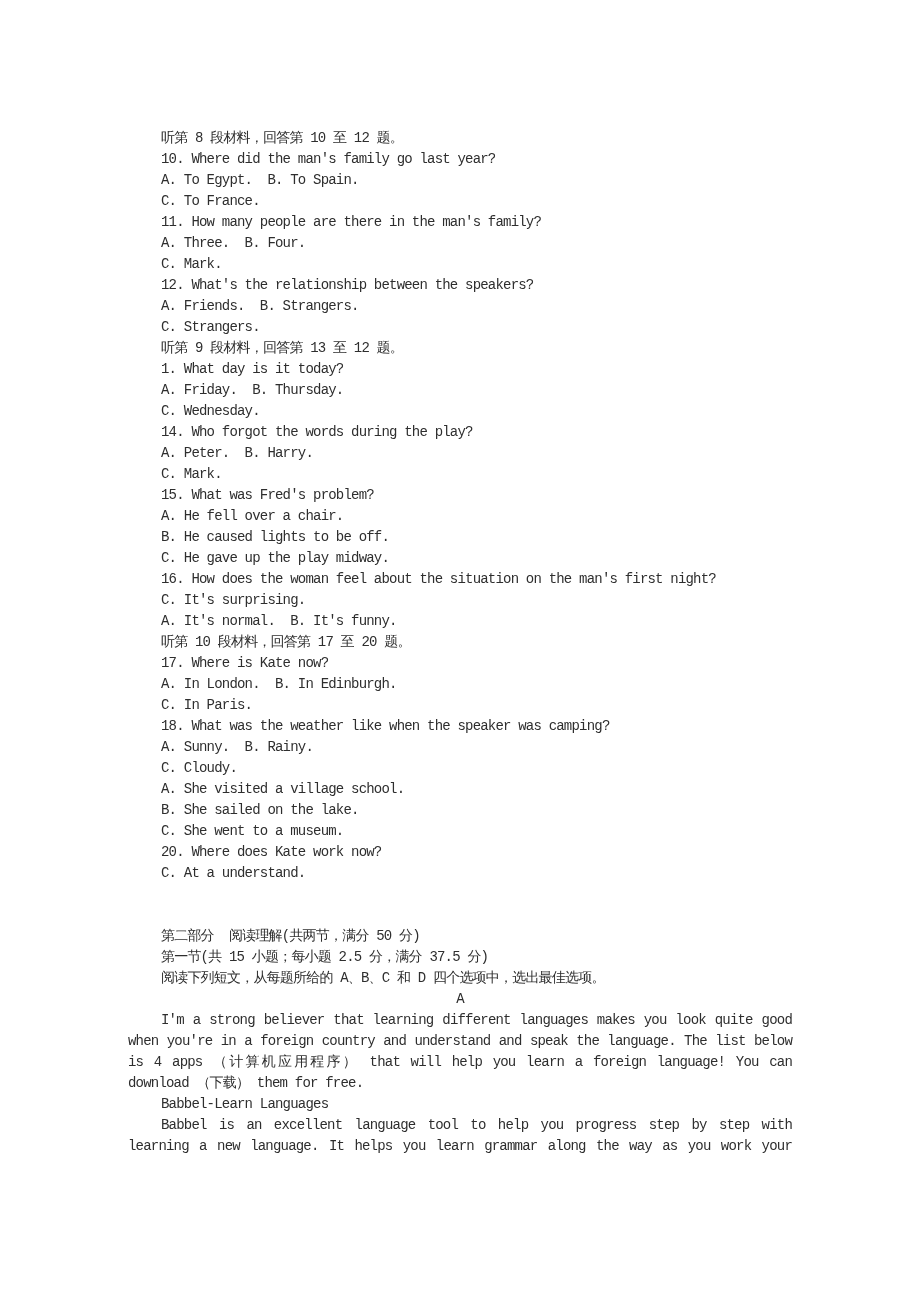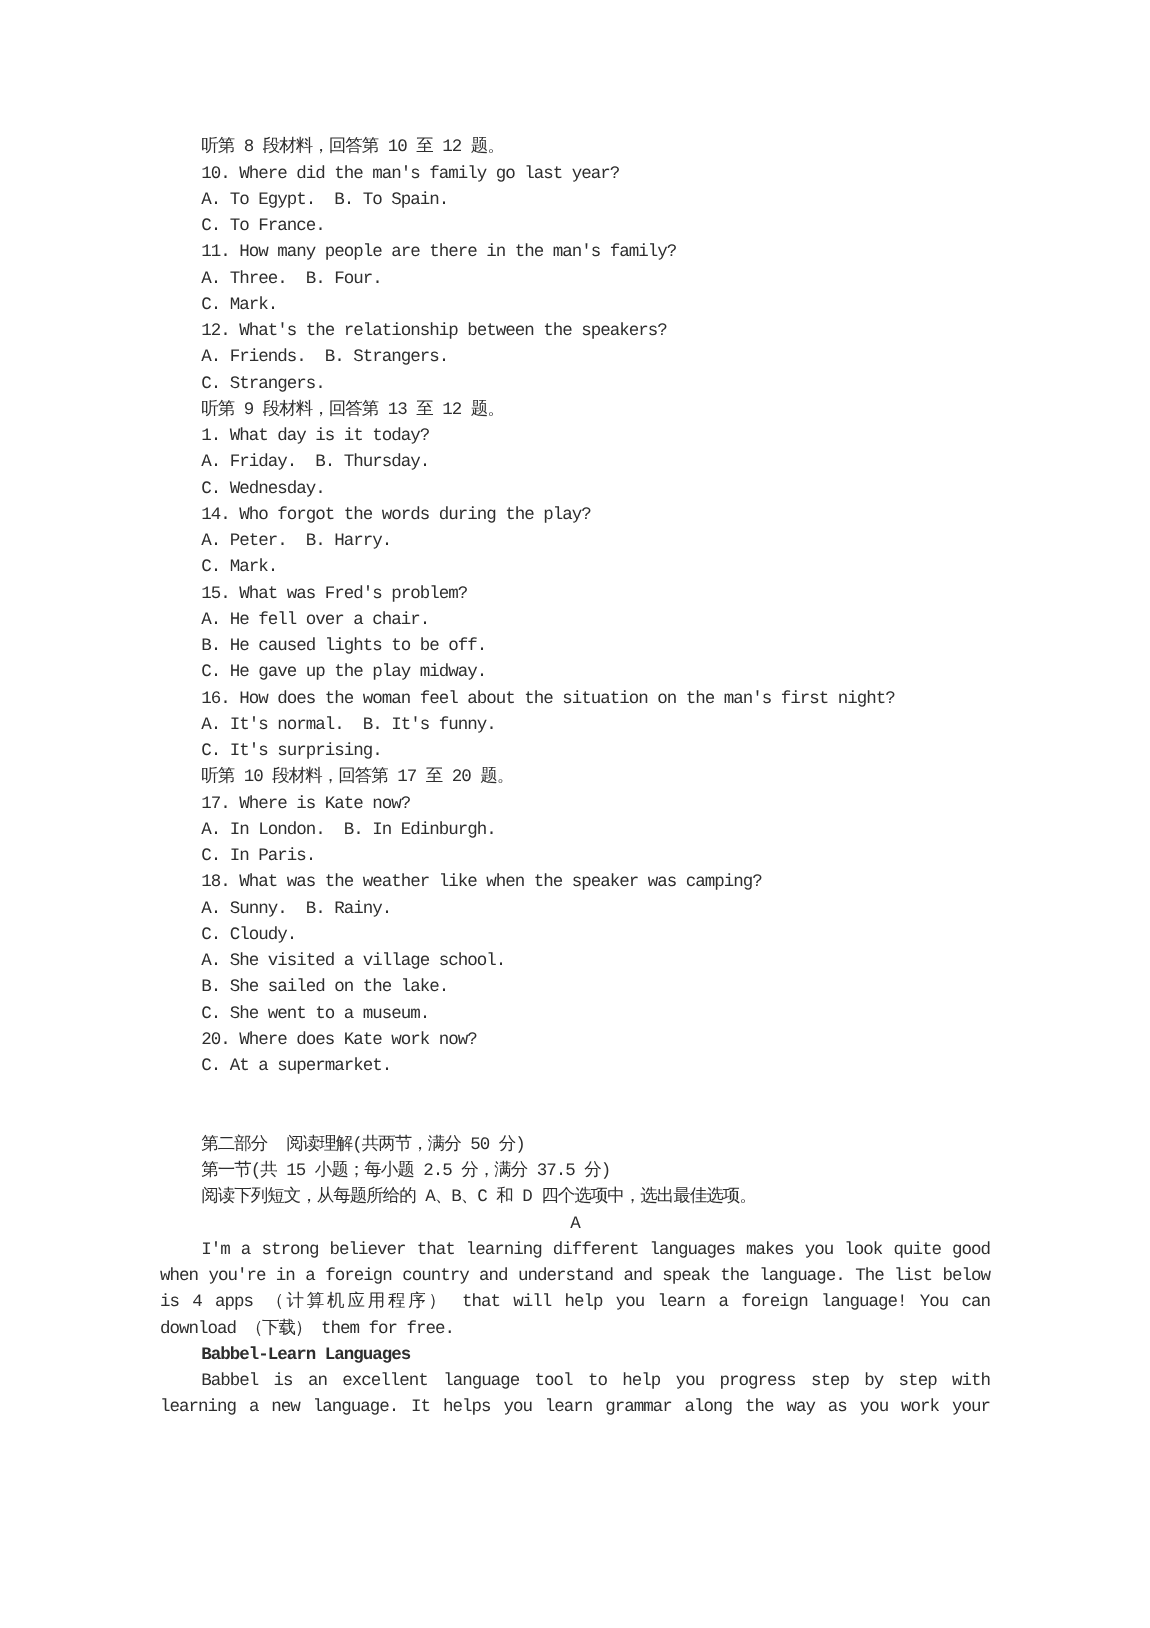--- a/index.html
+++ b/index.html
@@ -11,21 +11,21 @@
     font-family: "Liberation Mono", "DejaVu Sans Mono", monospace;
   }
   .page {
     width: 920px;
     height: 1302px;
     background: #ffffff;
     position: relative;
   }
   .content {
     position: absolute;
-    top: 108px;
+    top: 128px;
     left: 128px;
     width: 664px;
   }
   .ln {
     width: 100%;
     height: 21px;
     line-height: 21px;
     font-size: 14px;
     letter-spacing: -0.8px;
     color: #2e2e2e;
@@ -36,21 +36,21 @@
     white-space: normal;
     text-align: justify;
     text-align-last: justify;
     text-justify: inter-word;
   }
   .center {
     white-space: normal;
     text-align: center;
     padding-left: 0;
   }
-  .bold { font-weight: bold; }
+  .bold { font-weight: normal; }
   .spacer { height: 42px; }
 </style>
 </head>
 <body>
 
 <div class="page">
   <div class="content">
 
     <div class="ln ind">听第 8 段材料，回答第 10 至 12 题。</div>
     <div class="ln ind">10. Where did the man's family go last year?</div>
@@ -68,35 +68,35 @@
     <div class="ln ind">A. Friday.  B. Thursday.</div>
     <div class="ln ind">C. Wednesday.</div>
     <div class="ln ind">14. Who forgot the words during the play?</div>
     <div class="ln ind">A. Peter.  B. Harry.</div>
     <div class="ln ind">C. Mark.</div>
     <div class="ln ind">15. What was Fred's problem?</div>
     <div class="ln ind">A. He fell over a chair.</div>
     <div class="ln ind">B. He caused lights to be off.</div>
     <div class="ln ind">C. He gave up the play midway.</div>
     <div class="ln ind">16. How does the woman feel about the situation on the man's first night?</div>
+    <div class="ln ind">C. It's surprising.</div>
     <div class="ln ind">A. It's normal.  B. It's funny.</div>
-    <div class="ln ind">C. It's surprising.</div>
 
     <div class="ln ind">听第 10 段材料，回答第 17 至 20 题。</div>
     <div class="ln ind">17. Where is Kate now?</div>
     <div class="ln ind">A. In London.  B. In Edinburgh.</div>
     <div class="ln ind">C. In Paris.</div>
     <div class="ln ind">18. What was the weather like when the speaker was camping?</div>
     <div class="ln ind">A. Sunny.  B. Rainy.</div>
     <div class="ln ind">C. Cloudy.</div>
     <div class="ln ind">A. She visited a village school.</div>
     <div class="ln ind">B. She sailed on the lake.</div>
     <div class="ln ind">C. She went to a museum.</div>
     <div class="ln ind">20. Where does Kate work now?</div>
-    <div class="ln ind">C. At a supermarket.</div>
+    <div class="ln ind">C. At a understand.</div>
 
     <div class="spacer"></div>
 
     <div class="ln ind">第二部分  阅读理解(共两节，满分 50 分)</div>
     <div class="ln ind">第一节(共 15 小题；每小题 2.5 分，满分 37.5 分)</div>
     <div class="ln ind">阅读下列短文，从每题所给的 A、B、C 和 D 四个选项中，选出最佳选项。</div>
     <div class="ln center">A</div>
 
     <div class="ln ind just">I'm a strong believer that learning different languages makes you look quite good</div>
     <div class="ln just">when you're in a foreign country and understand and speak the language. The list below</div>

